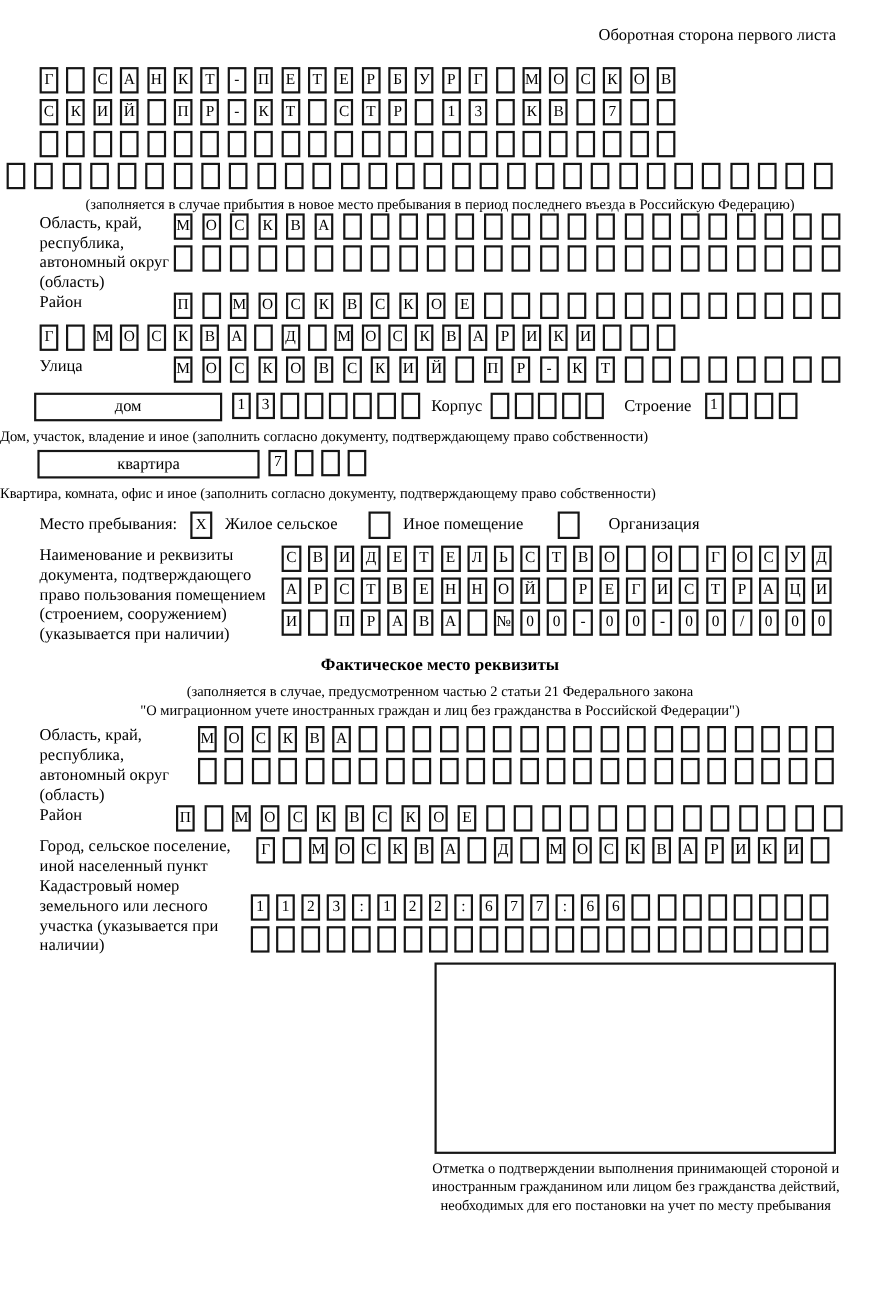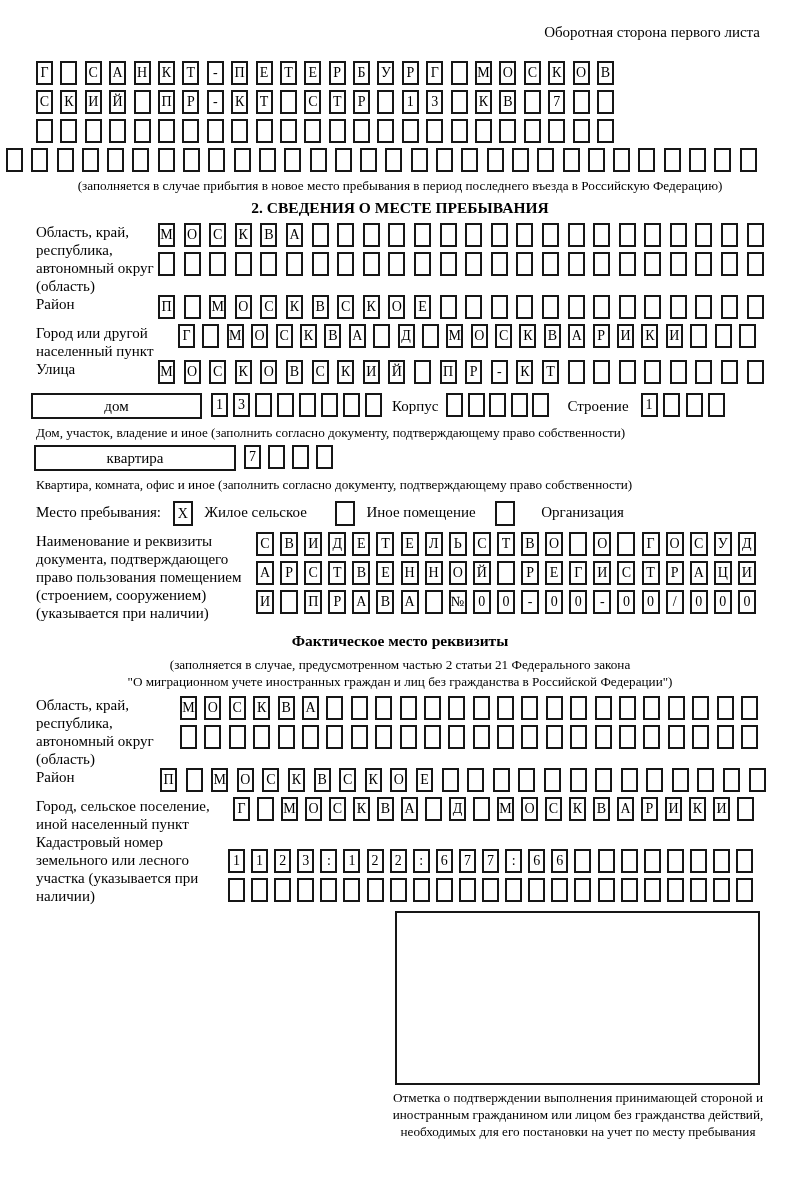--- a/index.html
+++ b/index.html
@@ -16,21 +16,21 @@
   .rows { flex:0 0 auto; }
   .cellrow { white-space:nowrap; height:24px; margin-bottom:5px; }
   .cell {
     display:inline-block; box-sizing:border-box; height:24px; width:17px;
     border:2px solid #161616; text-align:center; font-size:14px; line-height:20px;
     vertical-align:top; background:#fff;
   }
   .full-row { margin-left:6px; }
   .caption { font-size:13.2px; line-height:17px; }
   .caption-center { text-align:center; }
-  .caption-left { margin-left:36px; }
+  .caption-left { }
   .title { text-align:center; font-weight:bold; font-size:15.5px; margin:5px 0 6px 0; }
   .widebox {
     display:inline-block; box-sizing:border-box; height:26px; border:2px solid #161616;
     text-align:center; font-size:15px; line-height:22px; vertical-align:top; background:#fff;
   }
   .inline-label { font-size:15px; line-height:26px; vertical-align:top; display:inline-block; }
   .house-line { margin:4px 0 2px 31px; white-space:nowrap; }
   .apt-line { margin:4px 0 2px 34px; white-space:nowrap; }
   .stay-line { margin:8px 0 2px 36px; white-space:nowrap; font-size:15px; }
   .chk {
@@ -56,39 +56,37 @@
   <div class="field" style="margin-top:20px">
     <div class="rows">
       <div class="cellrow"><span class="cell" style="width: 17px; margin-right: 7.4px;">Г</span><span class="cell" style="width: 17px; margin-right: 7.4px;"></span><span class="cell" style="width: 17px; margin-right: 7.4px;">С</span><span class="cell" style="width: 17px; margin-right: 7.4px;">А</span><span class="cell" style="width: 17px; margin-right: 7.4px;">Н</span><span class="cell" style="width: 17px; margin-right: 7.4px;">К</span><span class="cell" style="width: 17px; margin-right: 7.4px;">Т</span><span class="cell" style="width: 17px; margin-right: 7.4px;">-</span><span class="cell" style="width: 17px; margin-right: 7.4px;">П</span><span class="cell" style="width: 17px; margin-right: 7.4px;">Е</span><span class="cell" style="width: 17px; margin-right: 7.4px;">Т</span><span class="cell" style="width: 17px; margin-right: 7.4px;">Е</span><span class="cell" style="width: 17px; margin-right: 7.4px;">Р</span><span class="cell" style="width: 17px; margin-right: 7.4px;">Б</span><span class="cell" style="width: 17px; margin-right: 7.4px;">У</span><span class="cell" style="width: 17px; margin-right: 7.4px;">Р</span><span class="cell" style="width: 17px; margin-right: 7.4px;">Г</span><span class="cell" style="width: 17px; margin-right: 7.4px;"></span><span class="cell" style="width: 17px; margin-right: 7.4px;">М</span><span class="cell" style="width: 17px; margin-right: 7.4px;">О</span><span class="cell" style="width: 17px; margin-right: 7.4px;">С</span><span class="cell" style="width: 17px; margin-right: 7.4px;">К</span><span class="cell" style="width: 17px; margin-right: 7.4px;">О</span><span class="cell" style="width: 17px;">В</span></div>
       <div class="cellrow"><span class="cell" style="width: 17px; margin-right: 7.4px;">С</span><span class="cell" style="width: 17px; margin-right: 7.4px;">К</span><span class="cell" style="width: 17px; margin-right: 7.4px;">И</span><span class="cell" style="width: 17px; margin-right: 7.4px;">Й</span><span class="cell" style="width: 17px; margin-right: 7.4px;"></span><span class="cell" style="width: 17px; margin-right: 7.4px;">П</span><span class="cell" style="width: 17px; margin-right: 7.4px;">Р</span><span class="cell" style="width: 17px; margin-right: 7.4px;">-</span><span class="cell" style="width: 17px; margin-right: 7.4px;">К</span><span class="cell" style="width: 17px; margin-right: 7.4px;">Т</span><span class="cell" style="width: 17px; margin-right: 7.4px;"></span><span class="cell" style="width: 17px; margin-right: 7.4px;">С</span><span class="cell" style="width: 17px; margin-right: 7.4px;">Т</span><span class="cell" style="width: 17px; margin-right: 7.4px;">Р</span><span class="cell" style="width: 17px; margin-right: 7.4px;"></span><span class="cell" style="width: 17px; margin-right: 7.4px;">1</span><span class="cell" style="width: 17px; margin-right: 7.4px;">3</span><span class="cell" style="width: 17px; margin-right: 7.4px;"></span><span class="cell" style="width: 17px; margin-right: 7.4px;">К</span><span class="cell" style="width: 17px; margin-right: 7.4px;">В</span><span class="cell" style="width: 17px; margin-right: 7.4px;"></span><span class="cell" style="width: 17px; margin-right: 7.4px;">7</span><span class="cell" style="width: 17px; margin-right: 7.4px;"></span><span class="cell" style="width: 17px;"></span></div>
       <div class="cellrow"><span class="cell" style="width: 17px; margin-right: 7.4px;"></span><span class="cell" style="width: 17px; margin-right: 7.4px;"></span><span class="cell" style="width: 17px; margin-right: 7.4px;"></span><span class="cell" style="width: 17px; margin-right: 7.4px;"></span><span class="cell" style="width: 17px; margin-right: 7.4px;"></span><span class="cell" style="width: 17px; margin-right: 7.4px;"></span><span class="cell" style="width: 17px; margin-right: 7.4px;"></span><span class="cell" style="width: 17px; margin-right: 7.4px;"></span><span class="cell" style="width: 17px; margin-right: 7.4px;"></span><span class="cell" style="width: 17px; margin-right: 7.4px;"></span><span class="cell" style="width: 17px; margin-right: 7.4px;"></span><span class="cell" style="width: 17px; margin-right: 7.4px;"></span><span class="cell" style="width: 17px; margin-right: 7.4px;"></span><span class="cell" style="width: 17px; margin-right: 7.4px;"></span><span class="cell" style="width: 17px; margin-right: 7.4px;"></span><span class="cell" style="width: 17px; margin-right: 7.4px;"></span><span class="cell" style="width: 17px; margin-right: 7.4px;"></span><span class="cell" style="width: 17px; margin-right: 7.4px;"></span><span class="cell" style="width: 17px; margin-right: 7.4px;"></span><span class="cell" style="width: 17px; margin-right: 7.4px;"></span><span class="cell" style="width: 17px; margin-right: 7.4px;"></span><span class="cell" style="width: 17px; margin-right: 7.4px;"></span><span class="cell" style="width: 17px; margin-right: 7.4px;"></span><span class="cell" style="width: 17px;"></span></div>
     </div>
   </div>
   <div class="cellrow full-row"><span class="cell" style="width: 17px; margin-right: 8.3px;"></span><span class="cell" style="width: 17px; margin-right: 8.3px;"></span><span class="cell" style="width: 17px; margin-right: 8.3px;"></span><span class="cell" style="width: 17px; margin-right: 8.3px;"></span><span class="cell" style="width: 17px; margin-right: 8.3px;"></span><span class="cell" style="width: 17px; margin-right: 8.3px;"></span><span class="cell" style="width: 17px; margin-right: 8.3px;"></span><span class="cell" style="width: 17px; margin-right: 8.3px;"></span><span class="cell" style="width: 17px; margin-right: 8.3px;"></span><span class="cell" style="width: 17px; margin-right: 8.3px;"></span><span class="cell" style="width: 17px; margin-right: 8.3px;"></span><span class="cell" style="width: 17px; margin-right: 8.3px;"></span><span class="cell" style="width: 17px; margin-right: 8.3px;"></span><span class="cell" style="width: 17px; margin-right: 8.3px;"></span><span class="cell" style="width: 17px; margin-right: 8.3px;"></span><span class="cell" style="width: 17px; margin-right: 8.3px;"></span><span class="cell" style="width: 17px; margin-right: 8.3px;"></span><span class="cell" style="width: 17px; margin-right: 8.3px;"></span><span class="cell" style="width: 17px; margin-right: 8.3px;"></span><span class="cell" style="width: 17px; margin-right: 8.3px;"></span><span class="cell" style="width: 17px; margin-right: 8.3px;"></span><span class="cell" style="width: 17px; margin-right: 8.3px;"></span><span class="cell" style="width: 17px; margin-right: 8.3px;"></span><span class="cell" style="width: 17px; margin-right: 8.3px;"></span><span class="cell" style="width: 17px; margin-right: 8.3px;"></span><span class="cell" style="width: 17px; margin-right: 8.3px;"></span><span class="cell" style="width: 17px; margin-right: 8.3px;"></span><span class="cell" style="width: 17px; margin-right: 8.3px;"></span><span class="cell" style="width: 17px; margin-right: 8.3px;"></span><span class="cell" style="width: 17px;"></span></div>
   <div class="caption caption-center">(заполняется в случае прибытия в новое место пребывания в период последнего въезда в Российскую Федерацию)</div>
 
-  <div class="title">2. СВЕДЕНИЯ О МЕСТЕ ПРЕБЫВАНИЯ</div>
 
   <div class="field">
     <div class="flabel w122">Область, край, республика, автономный округ (область)</div>
     <div class="rows">
       <div class="cellrow"><span class="cell" style="width: 17px; margin-right: 8.6px;">М</span><span class="cell" style="width: 17px; margin-right: 8.6px;">О</span><span class="cell" style="width: 17px; margin-right: 8.6px;">С</span><span class="cell" style="width: 17px; margin-right: 8.6px;">К</span><span class="cell" style="width: 17px; margin-right: 8.6px;">В</span><span class="cell" style="width: 17px; margin-right: 8.6px;">А</span><span class="cell" style="width: 17px; margin-right: 8.6px;"></span><span class="cell" style="width: 17px; margin-right: 8.6px;"></span><span class="cell" style="width: 17px; margin-right: 8.6px;"></span><span class="cell" style="width: 17px; margin-right: 8.6px;"></span><span class="cell" style="width: 17px; margin-right: 8.6px;"></span><span class="cell" style="width: 17px; margin-right: 8.6px;"></span><span class="cell" style="width: 17px; margin-right: 8.6px;"></span><span class="cell" style="width: 17px; margin-right: 8.6px;"></span><span class="cell" style="width: 17px; margin-right: 8.6px;"></span><span class="cell" style="width: 17px; margin-right: 8.6px;"></span><span class="cell" style="width: 17px; margin-right: 8.6px;"></span><span class="cell" style="width: 17px; margin-right: 8.6px;"></span><span class="cell" style="width: 17px; margin-right: 8.6px;"></span><span class="cell" style="width: 17px; margin-right: 8.6px;"></span><span class="cell" style="width: 17px; margin-right: 8.6px;"></span><span class="cell" style="width: 17px; margin-right: 8.6px;"></span><span class="cell" style="width: 17px; margin-right: 8.6px;"></span><span class="cell" style="width: 17px;"></span></div>
       <div class="cellrow"><span class="cell" style="width: 17px; margin-right: 8.6px;"></span><span class="cell" style="width: 17px; margin-right: 8.6px;"></span><span class="cell" style="width: 17px; margin-right: 8.6px;"></span><span class="cell" style="width: 17px; margin-right: 8.6px;"></span><span class="cell" style="width: 17px; margin-right: 8.6px;"></span><span class="cell" style="width: 17px; margin-right: 8.6px;"></span><span class="cell" style="width: 17px; margin-right: 8.6px;"></span><span class="cell" style="width: 17px; margin-right: 8.6px;"></span><span class="cell" style="width: 17px; margin-right: 8.6px;"></span><span class="cell" style="width: 17px; margin-right: 8.6px;"></span><span class="cell" style="width: 17px; margin-right: 8.6px;"></span><span class="cell" style="width: 17px; margin-right: 8.6px;"></span><span class="cell" style="width: 17px; margin-right: 8.6px;"></span><span class="cell" style="width: 17px; margin-right: 8.6px;"></span><span class="cell" style="width: 17px; margin-right: 8.6px;"></span><span class="cell" style="width: 17px; margin-right: 8.6px;"></span><span class="cell" style="width: 17px; margin-right: 8.6px;"></span><span class="cell" style="width: 17px; margin-right: 8.6px;"></span><span class="cell" style="width: 17px; margin-right: 8.6px;"></span><span class="cell" style="width: 17px; margin-right: 8.6px;"></span><span class="cell" style="width: 17px; margin-right: 8.6px;"></span><span class="cell" style="width: 17px; margin-right: 8.6px;"></span><span class="cell" style="width: 17px; margin-right: 8.6px;"></span><span class="cell" style="width: 17px;"></span></div>
     </div>
   </div>
 
   <div class="field">
     <div class="flabel w122">Район</div>
     <div class="rows">
       <div class="cellrow"><span class="cell" style="width: 17px; margin-right: 8.6px;">П</span><span class="cell" style="width: 17px; margin-right: 8.6px;"></span><span class="cell" style="width: 17px; margin-right: 8.6px;">М</span><span class="cell" style="width: 17px; margin-right: 8.6px;">О</span><span class="cell" style="width: 17px; margin-right: 8.6px;">С</span><span class="cell" style="width: 17px; margin-right: 8.6px;">К</span><span class="cell" style="width: 17px; margin-right: 8.6px;">В</span><span class="cell" style="width: 17px; margin-right: 8.6px;">С</span><span class="cell" style="width: 17px; margin-right: 8.6px;">К</span><span class="cell" style="width: 17px; margin-right: 8.6px;">О</span><span class="cell" style="width: 17px; margin-right: 8.6px;">Е</span><span class="cell" style="width: 17px; margin-right: 8.6px;"></span><span class="cell" style="width: 17px; margin-right: 8.6px;"></span><span class="cell" style="width: 17px; margin-right: 8.6px;"></span><span class="cell" style="width: 17px; margin-right: 8.6px;"></span><span class="cell" style="width: 17px; margin-right: 8.6px;"></span><span class="cell" style="width: 17px; margin-right: 8.6px;"></span><span class="cell" style="width: 17px; margin-right: 8.6px;"></span><span class="cell" style="width: 17px; margin-right: 8.6px;"></span><span class="cell" style="width: 17px; margin-right: 8.6px;"></span><span class="cell" style="width: 17px; margin-right: 8.6px;"></span><span class="cell" style="width: 17px; margin-right: 8.6px;"></span><span class="cell" style="width: 17px; margin-right: 8.6px;"></span><span class="cell" style="width: 17px;"></span></div>
     </div>
   </div>
 
   <div class="field">
-    <div class="flabel w142">Город или другой населенный пункт</div>
     <div class="rows">
       <div class="cellrow"><span class="cell" style="width: 17px; margin-right: 7.4px;">Г</span><span class="cell" style="width: 17px; margin-right: 7.4px;"></span><span class="cell" style="width: 17px; margin-right: 7.4px;">М</span><span class="cell" style="width: 17px; margin-right: 7.4px;">О</span><span class="cell" style="width: 17px; margin-right: 7.4px;">С</span><span class="cell" style="width: 17px; margin-right: 7.4px;">К</span><span class="cell" style="width: 17px; margin-right: 7.4px;">В</span><span class="cell" style="width: 17px; margin-right: 7.4px;">А</span><span class="cell" style="width: 17px; margin-right: 7.4px;"></span><span class="cell" style="width: 17px; margin-right: 7.4px;">Д</span><span class="cell" style="width: 17px; margin-right: 7.4px;"></span><span class="cell" style="width: 17px; margin-right: 7.4px;">М</span><span class="cell" style="width: 17px; margin-right: 7.4px;">О</span><span class="cell" style="width: 17px; margin-right: 7.4px;">С</span><span class="cell" style="width: 17px; margin-right: 7.4px;">К</span><span class="cell" style="width: 17px; margin-right: 7.4px;">В</span><span class="cell" style="width: 17px; margin-right: 7.4px;">А</span><span class="cell" style="width: 17px; margin-right: 7.4px;">Р</span><span class="cell" style="width: 17px; margin-right: 7.4px;">И</span><span class="cell" style="width: 17px; margin-right: 7.4px;">К</span><span class="cell" style="width: 17px; margin-right: 7.4px;">И</span><span class="cell" style="width: 17px; margin-right: 7.4px;"></span><span class="cell" style="width: 17px; margin-right: 7.4px;"></span><span class="cell" style="width: 17px;"></span></div>
     </div>
   </div>
 
   <div class="field">
     <div class="flabel w122">Улица</div>
     <div class="rows">
       <div class="cellrow"><span class="cell" style="width: 17px; margin-right: 8.6px;">М</span><span class="cell" style="width: 17px; margin-right: 8.6px;">О</span><span class="cell" style="width: 17px; margin-right: 8.6px;">С</span><span class="cell" style="width: 17px; margin-right: 8.6px;">К</span><span class="cell" style="width: 17px; margin-right: 8.6px;">О</span><span class="cell" style="width: 17px; margin-right: 8.6px;">В</span><span class="cell" style="width: 17px; margin-right: 8.6px;">С</span><span class="cell" style="width: 17px; margin-right: 8.6px;">К</span><span class="cell" style="width: 17px; margin-right: 8.6px;">И</span><span class="cell" style="width: 17px; margin-right: 8.6px;">Й</span><span class="cell" style="width: 17px; margin-right: 8.6px;"></span><span class="cell" style="width: 17px; margin-right: 8.6px;">П</span><span class="cell" style="width: 17px; margin-right: 8.6px;">Р</span><span class="cell" style="width: 17px; margin-right: 8.6px;">-</span><span class="cell" style="width: 17px; margin-right: 8.6px;">К</span><span class="cell" style="width: 17px; margin-right: 8.6px;">Т</span><span class="cell" style="width: 17px; margin-right: 8.6px;"></span><span class="cell" style="width: 17px; margin-right: 8.6px;"></span><span class="cell" style="width: 17px; margin-right: 8.6px;"></span><span class="cell" style="width: 17px; margin-right: 8.6px;"></span><span class="cell" style="width: 17px; margin-right: 8.6px;"></span><span class="cell" style="width: 17px; margin-right: 8.6px;"></span><span class="cell" style="width: 17px; margin-right: 8.6px;"></span><span class="cell" style="width: 17px;"></span></div>
     </div>
@@ -108,21 +106,21 @@
     <span class="widebox" style="width:202px;margin-right:4px">квартира</span>
     <span class="cellrow" style="display:inline-block"><span class="cell" style="width: 17px; margin-right: 7px;">7</span><span class="cell" style="width: 17px; margin-right: 7px;"></span><span class="cell" style="width: 17px; margin-right: 7px;"></span><span class="cell" style="width: 17px;"></span></span>
   </div>
   <div class="caption caption-left">Квартира, комната, офис и иное (заполнить согласно документу, подтверждающему право собственности)</div>
 
   <div class="stay-line">
     <span>Место пребывания:</span>
     <span class="chk">X</span>
     <span style="margin-right:10px">Жилое сельское</span>
     <span class="chk" style="margin-left:14px"></span>
-    <span style="">Иное помещение</span>
+    <span style="margin-right:12px">Иное помещение</span>
     <span class="chk" style="margin-left:16px;margin-right:22px"></span>
     <span>Организация</span>
   </div>
 
   <div class="field" style="margin-top:6px">
     <div class="flabel w220">Наименование и реквизиты документа, подтверждающего право пользования помещением (строением, сооружением) (указывается при наличии)</div>
     <div class="rows">
       <div class="cellrow"><span class="cell" style="width: 18px; margin-right: 6.1px;">С</span><span class="cell" style="width: 18px; margin-right: 6.1px;">В</span><span class="cell" style="width: 18px; margin-right: 6.1px;">И</span><span class="cell" style="width: 18px; margin-right: 6.1px;">Д</span><span class="cell" style="width: 18px; margin-right: 6.1px;">Е</span><span class="cell" style="width: 18px; margin-right: 6.1px;">Т</span><span class="cell" style="width: 18px; margin-right: 6.1px;">Е</span><span class="cell" style="width: 18px; margin-right: 6.1px;">Л</span><span class="cell" style="width: 18px; margin-right: 6.1px;">Ь</span><span class="cell" style="width: 18px; margin-right: 6.1px;">С</span><span class="cell" style="width: 18px; margin-right: 6.1px;">Т</span><span class="cell" style="width: 18px; margin-right: 6.1px;">В</span><span class="cell" style="width: 18px; margin-right: 6.1px;">О</span><span class="cell" style="width: 18px; margin-right: 6.1px;"></span><span class="cell" style="width: 18px; margin-right: 6.1px;">О</span><span class="cell" style="width: 18px; margin-right: 6.1px;"></span><span class="cell" style="width: 18px; margin-right: 6.1px;">Г</span><span class="cell" style="width: 18px; margin-right: 6.1px;">О</span><span class="cell" style="width: 18px; margin-right: 6.1px;">С</span><span class="cell" style="width: 18px; margin-right: 6.1px;">У</span><span class="cell" style="width: 18px;">Д</span></div>
       <div class="cellrow"><span class="cell" style="width: 18px; margin-right: 6.1px;">А</span><span class="cell" style="width: 18px; margin-right: 6.1px;">Р</span><span class="cell" style="width: 18px; margin-right: 6.1px;">С</span><span class="cell" style="width: 18px; margin-right: 6.1px;">Т</span><span class="cell" style="width: 18px; margin-right: 6.1px;">В</span><span class="cell" style="width: 18px; margin-right: 6.1px;">Е</span><span class="cell" style="width: 18px; margin-right: 6.1px;">Н</span><span class="cell" style="width: 18px; margin-right: 6.1px;">Н</span><span class="cell" style="width: 18px; margin-right: 6.1px;">О</span><span class="cell" style="width: 18px; margin-right: 6.1px;">Й</span><span class="cell" style="width: 18px; margin-right: 6.1px;"></span><span class="cell" style="width: 18px; margin-right: 6.1px;">Р</span><span class="cell" style="width: 18px; margin-right: 6.1px;">Е</span><span class="cell" style="width: 18px; margin-right: 6.1px;">Г</span><span class="cell" style="width: 18px; margin-right: 6.1px;">И</span><span class="cell" style="width: 18px; margin-right: 6.1px;">С</span><span class="cell" style="width: 18px; margin-right: 6.1px;">Т</span><span class="cell" style="width: 18px; margin-right: 6.1px;">Р</span><span class="cell" style="width: 18px; margin-right: 6.1px;">А</span><span class="cell" style="width: 18px; margin-right: 6.1px;">Ц</span><span class="cell" style="width: 18px;">И</span></div>
       <div class="cellrow"><span class="cell" style="width: 18px; margin-right: 6.1px;">И</span><span class="cell" style="width: 18px; margin-right: 6.1px;"></span><span class="cell" style="width: 18px; margin-right: 6.1px;">П</span><span class="cell" style="width: 18px; margin-right: 6.1px;">Р</span><span class="cell" style="width: 18px; margin-right: 6.1px;">А</span><span class="cell" style="width: 18px; margin-right: 6.1px;">В</span><span class="cell" style="width: 18px; margin-right: 6.1px;">А</span><span class="cell" style="width: 18px; margin-right: 6.1px;"></span><span class="cell" style="width: 18px; margin-right: 6.1px;">№</span><span class="cell" style="width: 18px; margin-right: 6.1px;">0</span><span class="cell" style="width: 18px; margin-right: 6.1px;">0</span><span class="cell" style="width: 18px; margin-right: 6.1px;">-</span><span class="cell" style="width: 18px; margin-right: 6.1px;">0</span><span class="cell" style="width: 18px; margin-right: 6.1px;">0</span><span class="cell" style="width: 18px; margin-right: 6.1px;">-</span><span class="cell" style="width: 18px; margin-right: 6.1px;">0</span><span class="cell" style="width: 18px; margin-right: 6.1px;">0</span><span class="cell" style="width: 18px; margin-right: 6.1px;">/</span><span class="cell" style="width: 18px; margin-right: 6.1px;">0</span><span class="cell" style="width: 18px; margin-right: 6.1px;">0</span><span class="cell" style="width: 18px;">0</span></div>

